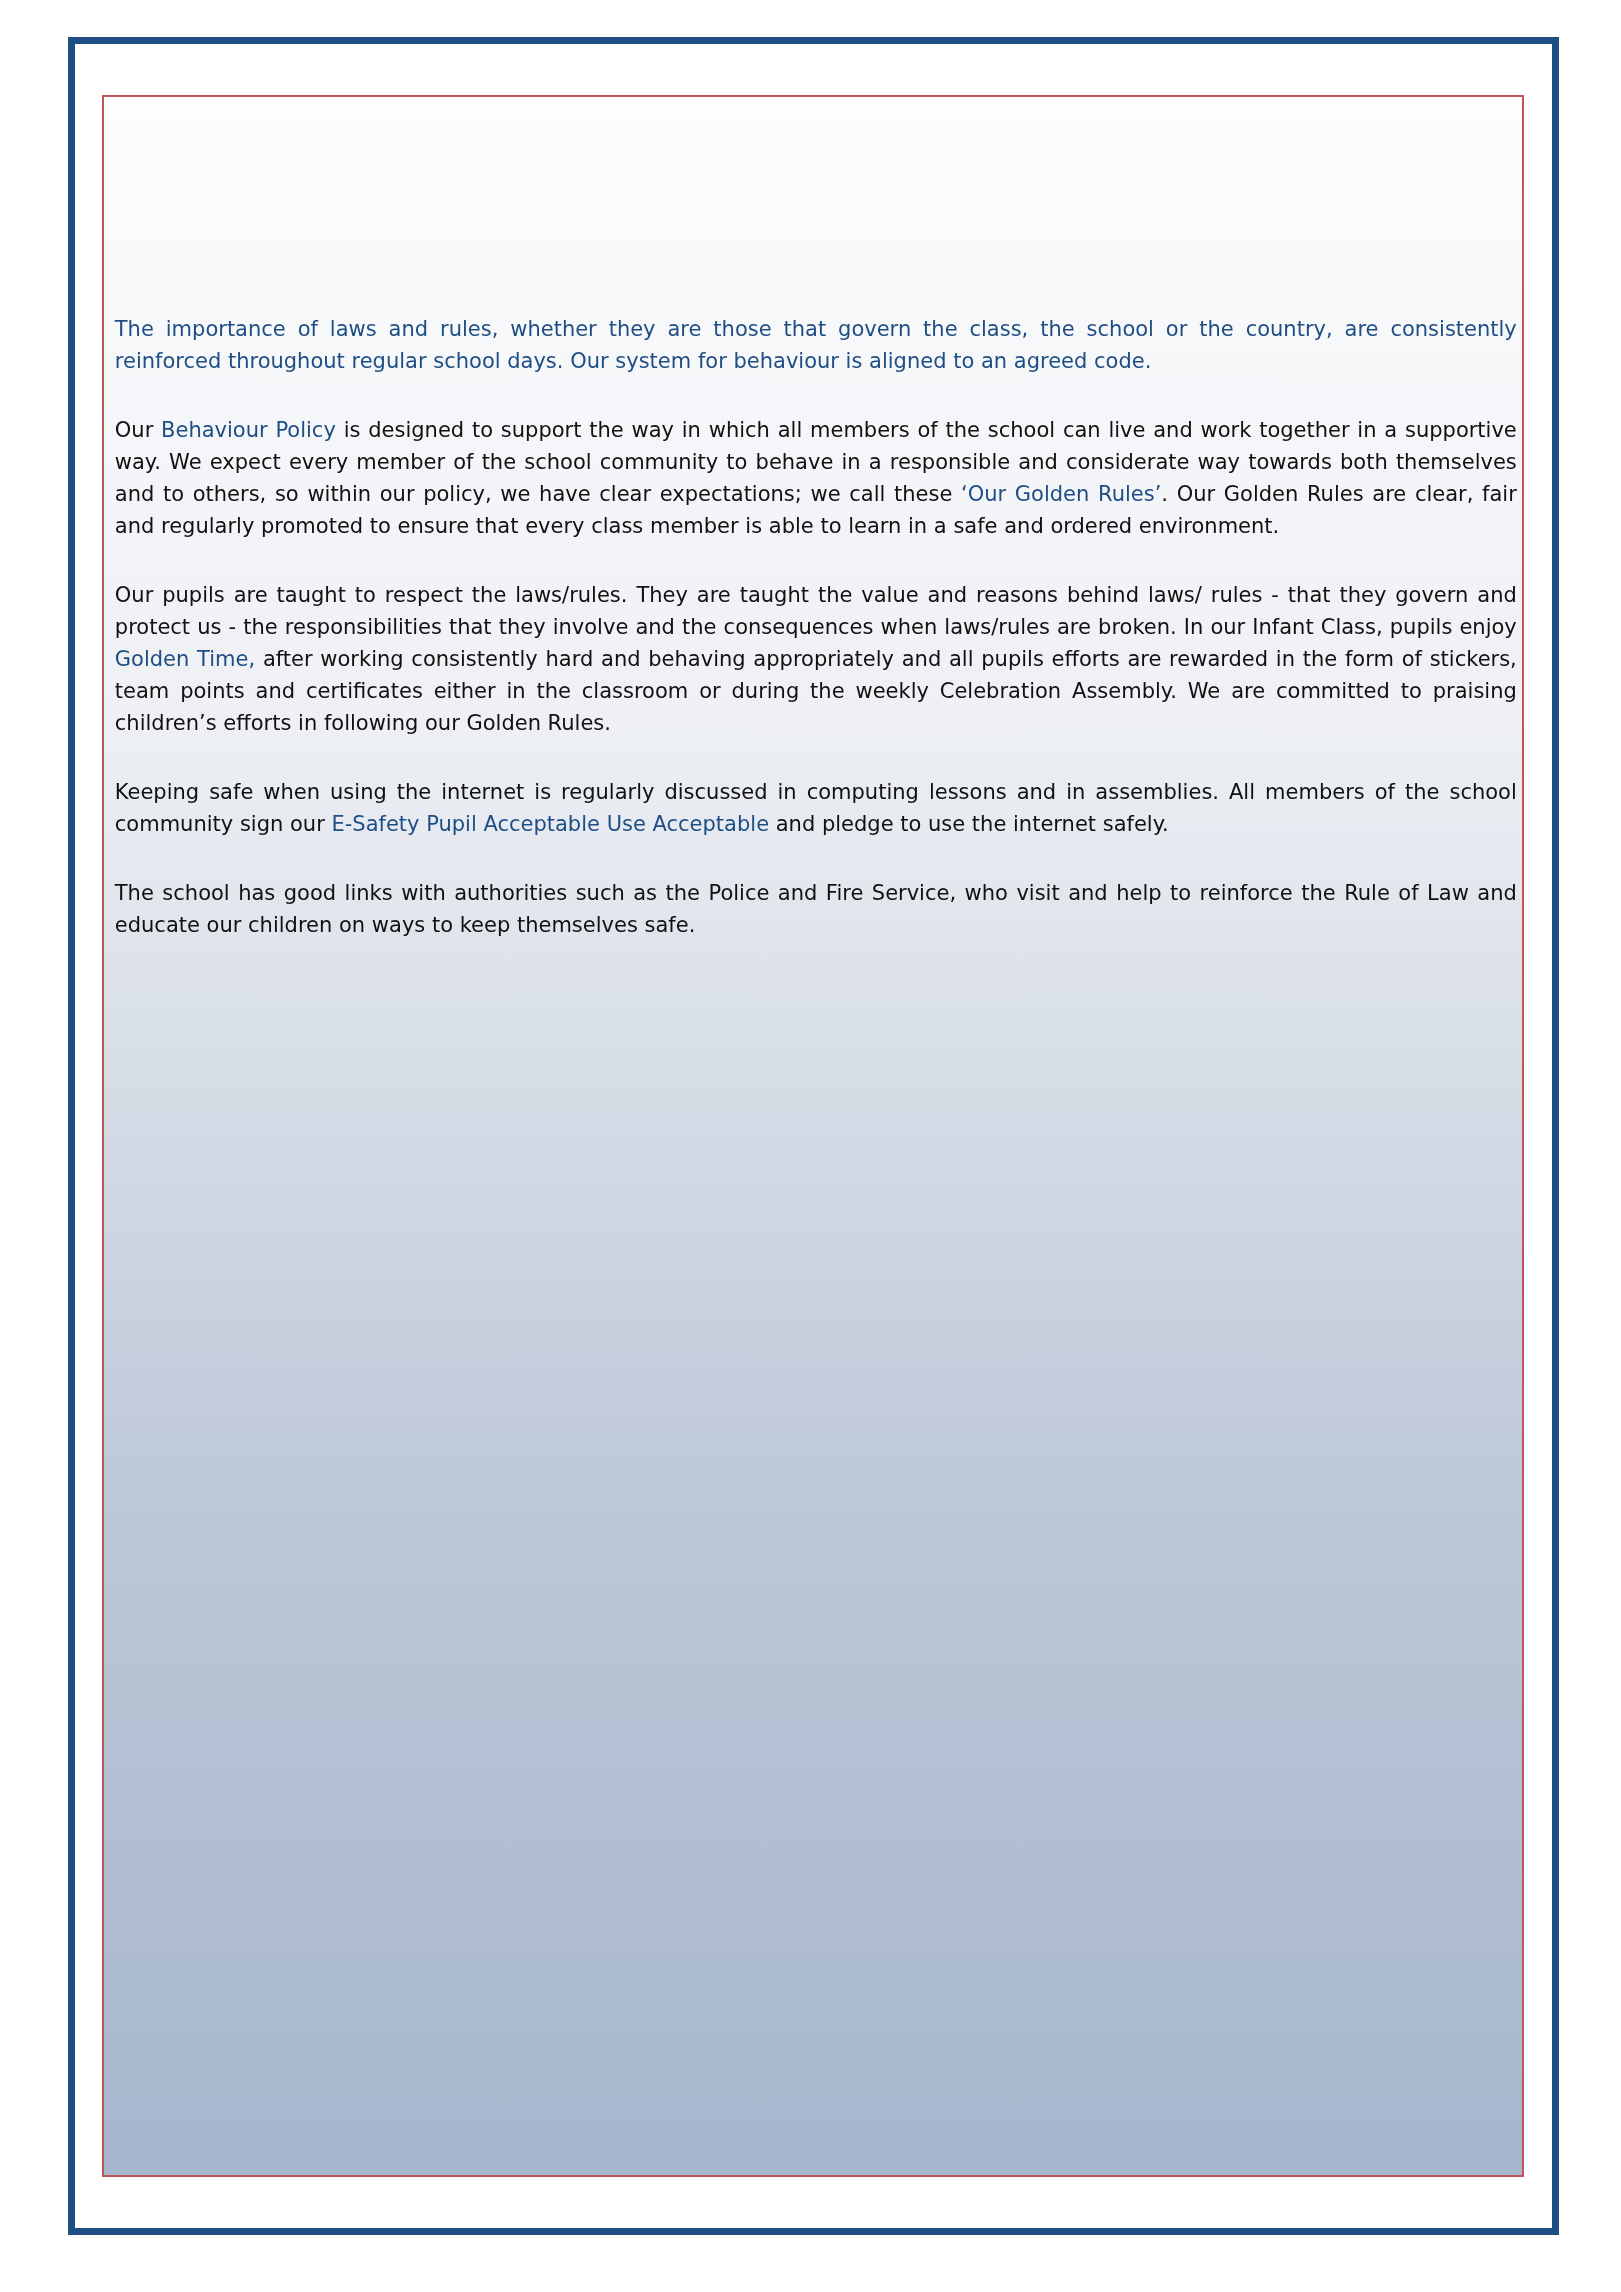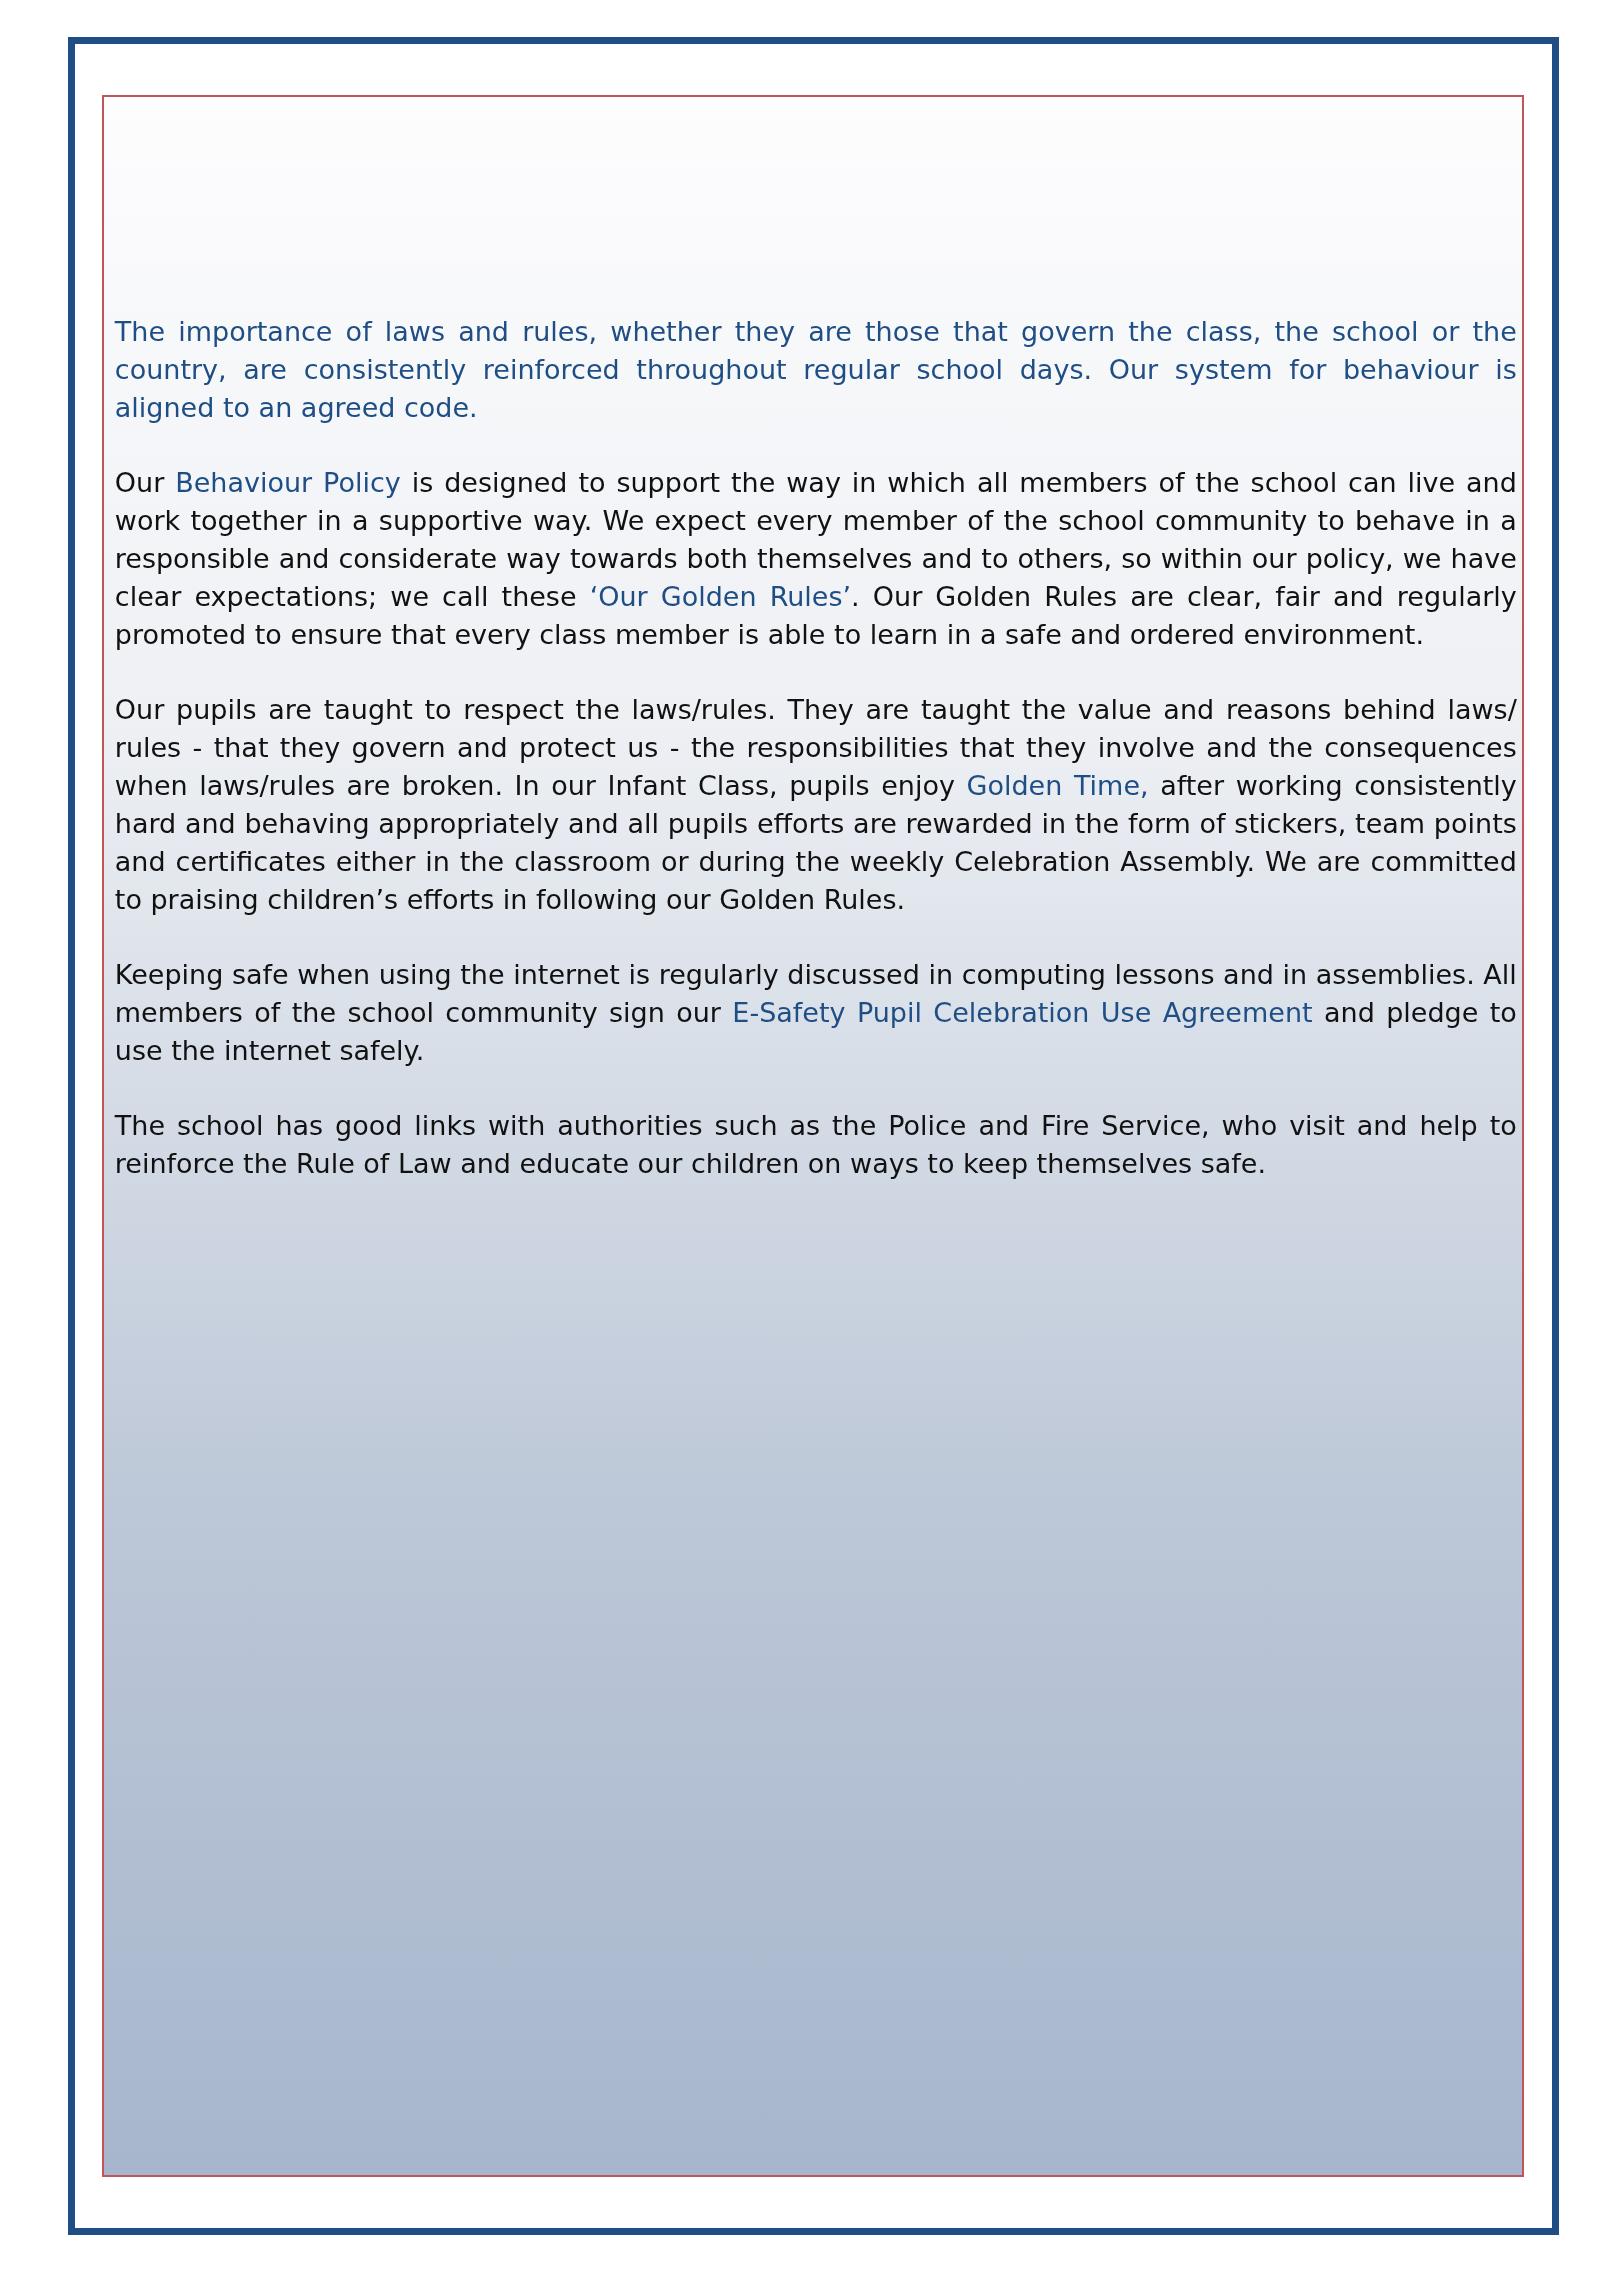--- a/index.html
+++ b/index.html
@@ -19,21 +19,21 @@
   .title {
     position: absolute; left: 0; right: 0; top: 65px; text-align: center;
     font-size: 73px; color: #1f4e85; line-height: 1;
   }
   .title span {
     display: inline-block; border-bottom: 5.9px solid #1f4e85; padding: 0 3.9px 3.9px 3.9px;
     letter-spacing: -1px;
   }
   .content {
     position: absolute; left: 10.8px; width: 1402px; top: 216px;
-    font-size: 27px; line-height: 38px; color: #111;
+    font-size: 21px; line-height: 32px; color: #111;
     text-align: justify;
   }
   .content p { margin: 0 0 37px 0; }
   .intro { color: #1f4e85; }
   .link { color: #1f4e85; }
 </style>
 </head>
 <body>
 
 <div class="outer-frame"></div>
@@ -41,18 +41,18 @@
 <div class="inner-frame">
 
   <div class="content">
     <p class="intro">The importance of laws and rules, whether they are those that govern the class, the school or the country, are consistently reinforced throughout regular school days. Our system for behaviour is aligned to an agreed code.</p>
 
 
     <p><span>Our </span><span class="link">Behaviour Policy</span><span> is designed to support the way in which all members of the school can live and work together in a supportive way. We expect every member of the school community to behave in a responsible and considerate way towards both themselves and to others, so within our policy, we have clear expectations; we call these </span><span class="link">‘Our Golden Rules’</span><span>. Our Golden Rules are clear, fair and regularly promoted to ensure that every class member is able to learn in a safe and ordered environment.</span></p>
 
     <p><span>Our pupils are taught to respect the laws/rules. They are taught the value and reasons behind laws/ rules - that they govern and protect us - the responsibilities that they involve and the consequences when laws/rules are broken. In our Infant Class, pupils enjoy </span><span class="link">Golden Time,</span><span> after working consistently hard and behaving appropriately and all pupils efforts are rewarded in the form of stickers, team points and certificates either in the classroom or during the weekly Celebration Assembly. We are committed to praising children’s efforts in following our Golden Rules.</span></p>
 
-    <p><span>Keeping safe when using the internet is regularly discussed in computing lessons and in assemblies. All members of the school community sign our </span><span class="link">E-Safety Pupil Celebration Use Agreement</span><span> and pledge to use the internet safely.</span></p>
+    <p><span>Keeping safe when using the internet is regularly discussed in computing lessons and in assemblies. All members of the school community sign our </span><span class="link">E-Safety Pupil Acceptable Use Acceptable</span><span> and pledge to use the internet safely.</span></p>
 
     <p>The school has good links with authorities such as the Police and Fire Service, who visit and help to reinforce the Rule of Law and educate our children on ways to keep themselves safe.</p>
   </div>
 </div>
 
 
 </body></html>

